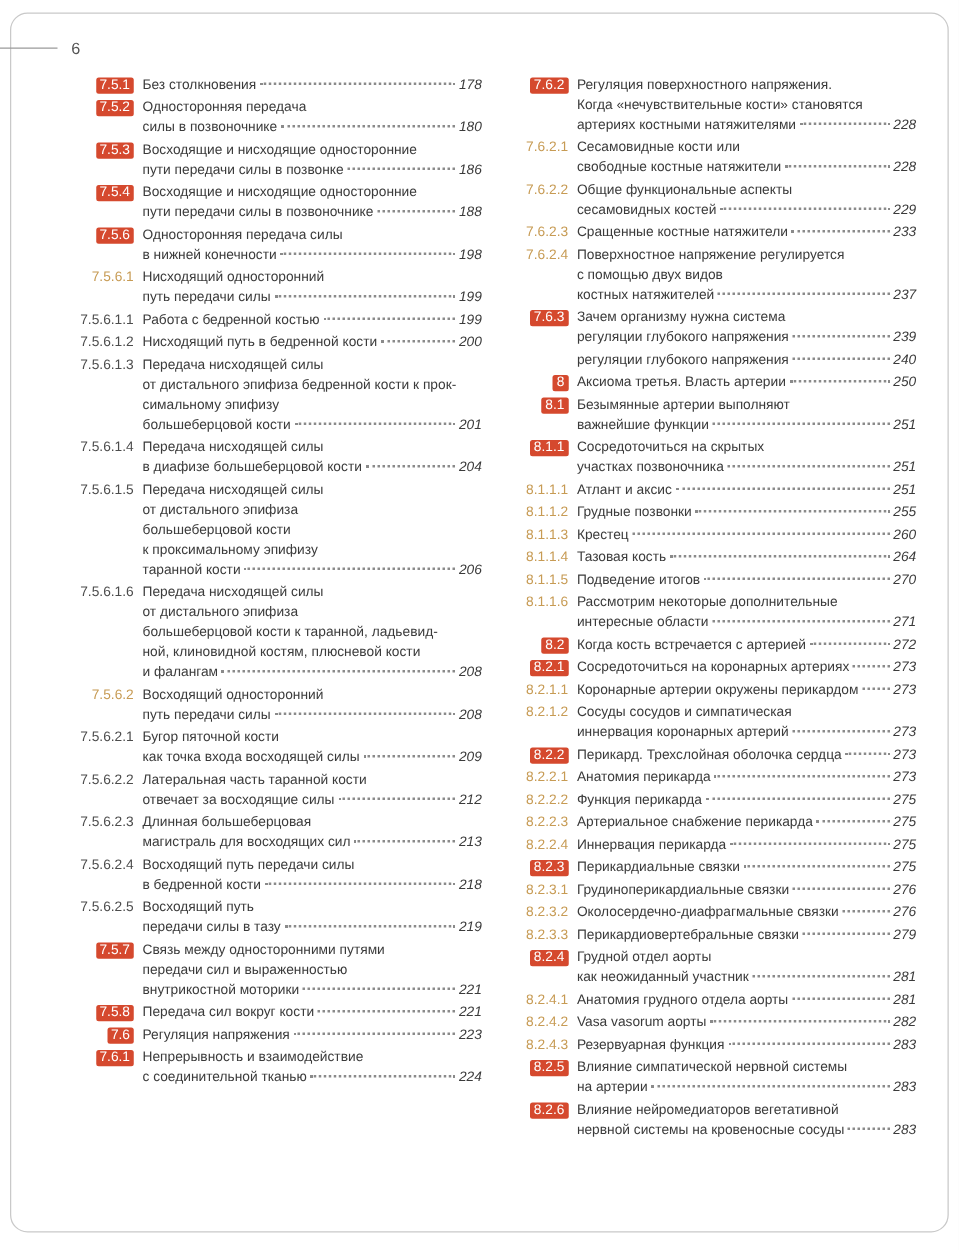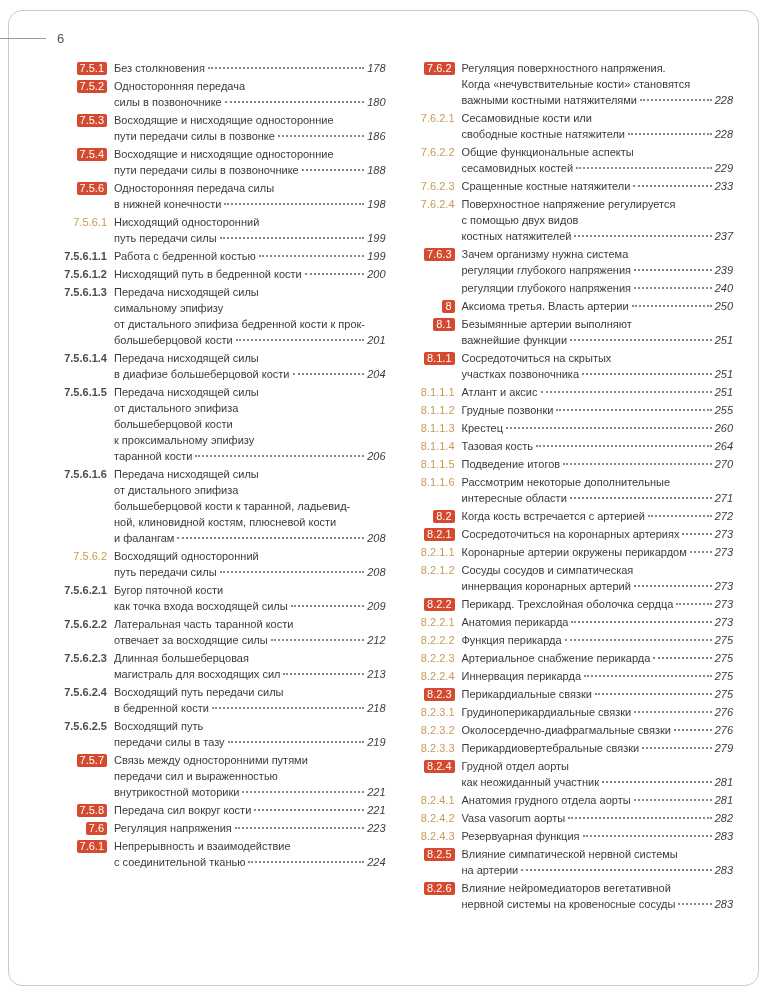--- a/index.html
+++ b/index.html
@@ -66,21 +66,21 @@
   }
   .num-badge {
     display: inline-block;
     background: var(--badge-bg, #d5492e);
     color: #fff;
     padding: 0 3px;
     border-radius: 2px;
     line-height: 13px;
   }
   .num-accent { color: var(--accent-num, #c79b54); }
-  .num-plain  { color: #4c4c4c; font-weight: bold; }
+  .num-plain  { color: #4c4c4c; }
   .txt { flex: none; color: #3b3b3b; }
   .leader {
     flex: 1;
     min-width: 6px;
     border-bottom: 2px dotted #8a8a8a;
     margin: 0 3px;
     position: relative;
     top: -3px;
   }
   .pg { flex: none; color: #3b3b3b; font-style: italic; }
@@ -180,25 +180,25 @@
             <span class="pg">200</span>
           </div>
         </div>
         <div class="entry">
           <div class="row">
             <span class="numcol"><span class="num-plain">7.5.6.1.3</span></span>
             <span class="txt">Передача нисходящей силы</span>
           </div>
           <div class="row">
             <span class="numcol"></span>
+            <span class="txt">от дистального эпифиза бедренной кости к прок-</span>
+          </div>
+          <div class="row">
+            <span class="numcol"></span>
             <span class="txt">симальному эпифизу</span>
-          </div>
-          <div class="row">
-            <span class="numcol"></span>
-            <span class="txt">от дистального эпифиза бедренной кости к прок-</span>
           </div>
           <div class="row">
             <span class="numcol"></span>
             <span class="txt">большеберцовой кости</span>
             <span class="leader"></span>
             <span class="pg">201</span>
           </div>
         </div>
         <div class="entry">
           <div class="row">
@@ -382,21 +382,21 @@
           <div class="row">
             <span class="numcol"><span class="num-badge">7.6.2</span></span>
             <span class="txt">Регуляция поверхностного напряжения.</span>
           </div>
           <div class="row">
             <span class="numcol"></span>
             <span class="txt">Когда «нечувствительные кости» становятся</span>
           </div>
           <div class="row">
             <span class="numcol"></span>
-            <span class="txt">важными костными натяжителями</span>
+            <span class="txt">артериях костными натяжителями</span>
             <span class="leader"></span>
             <span class="pg">228</span>
           </div>
         </div>
         <div class="entry">
           <div class="row">
             <span class="numcol"><span class="num-accent">7.6.2.1</span></span>
             <span class="txt">Сесамовидные кости или</span>
           </div>
           <div class="row">

